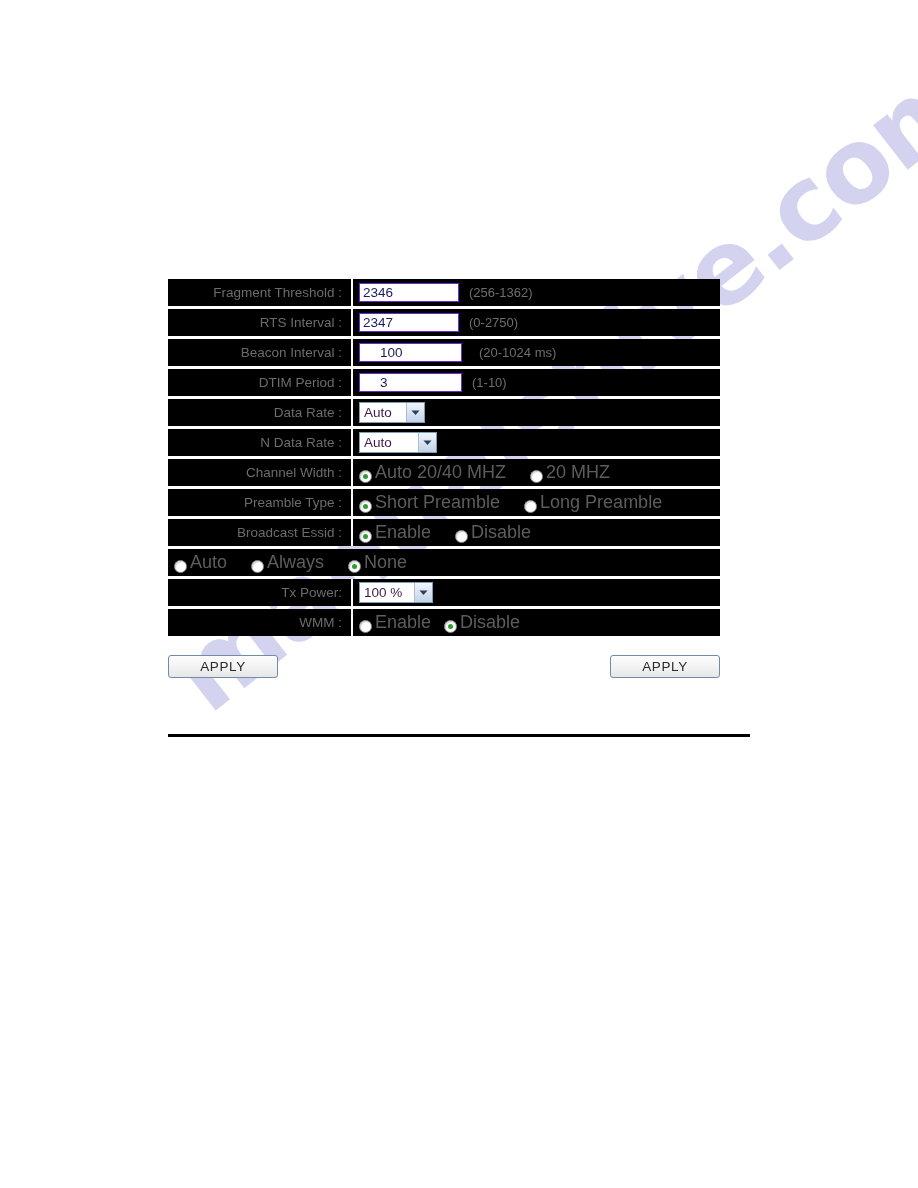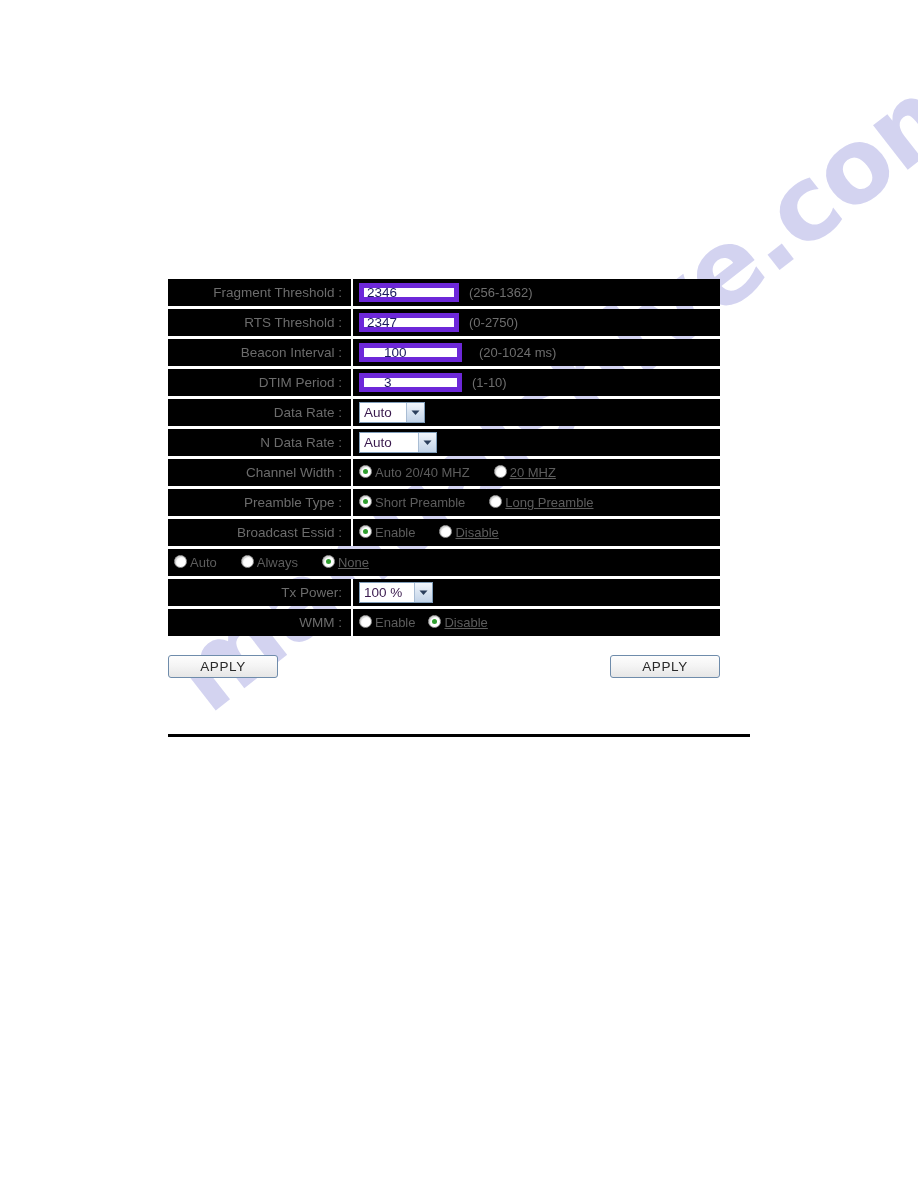--- a/index.html
+++ b/index.html
@@ -81,21 +81,21 @@
 
   
   .txtinput {
     font-family: "Liberation Sans", sans-serif;
     font-size: 13.5px;
     color: #1a1a5e;
     height: 19px;
     line-height: 19px;
     padding: 0 2px 0 3px;
     box-sizing: border-box;
-    border: 5px solid #6d28d9;
+    border: 1px solid #6d28d9;
     background: #ffffff;
     outline: none;
   }
   .txtinput.w1 { width: 100px; }
   .txtinput.w2 { width: 103px; padding-left: 20px; }
 
   .hint {
     font-size: 13px;
     color: #6e6e6e;
     margin-left: 10px;
@@ -131,22 +131,22 @@
   .sel.w-auto2 .sel-text { min-width: 48px; }
   .sel.w-pow .sel-text { min-width: 44px; }
 
   
   .radio-group {
     display: inline-flex;
     align-items: center;
   }
   .radio-opt {
     display: inline-flex;
-    align-items: flex-start;
-    font-size: 13px;
+    align-items: flex-end;
+    font-size: 18px;
     color: #5d5d5d;
     margin-right: 16px;
     white-space: nowrap;
   }
   .radio-opt .rb {
     width: 13px;
     height: 13px;
     border-radius: 50%;
     box-sizing: border-box;
     margin-right: 3px;
@@ -163,21 +163,21 @@
     top: 3px;
     width: 5px;
     height: 5px;
     border-radius: 50%;
     background: #2f9e2f;
   }
 
   
   .radio-opt.tight { margin-right: 13px; }
   .radio-opt.wide  { margin-right: 24px; }
-  .radio-opt.last  { margin-right: 0; text-decoration: underline; }
+  .radio-opt.last  { margin-right: 0; }
 
   
   #button-bar {
     position: absolute;
     left: 168px;
     top: 655px;
     width: 552px;
     display: flex;
     justify-content: space-between;
     gap: 0;
@@ -222,21 +222,21 @@
 
   <div class="srow">
     <div class="lbl">Fragment Threshold :</div>
     <div class="val">
       <input class="txtinput w1" type="text" value="2346" style="">
       <span class="hint">(256-1362)</span>
     </div>
   </div>
 
   <div class="srow">
-    <div class="lbl">RTS Threshold :</div>
+    <div class="lbl">RTS Interval :</div>
     <div class="val">
       <input class="txtinput w1" type="text" value="2347" style="">
       <span class="hint">(0-2750)</span>
     </div>
   </div>
 
   <div class="srow">
     <div class="lbl">Beacon Interval :</div>
     <div class="val">
       <input class="txtinput w2" type="text" value="100" style="">

